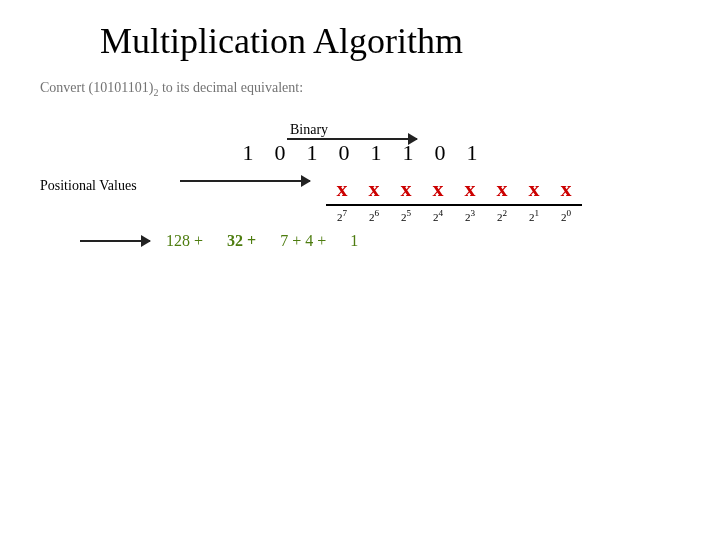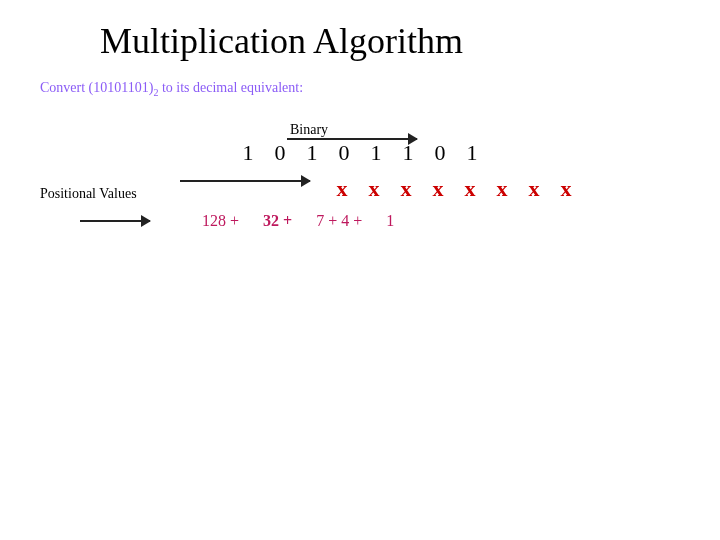--- a/index.html
+++ b/index.html
@@ -24,21 +24,21 @@
       font-weight: normal;
       text-align: left;
       margin-left: 60px;
       margin-bottom: 18px;
       color: #000;
     }
 
     .subtitle {
       font-size: 14px;
       margin-bottom: 24px;
-      color: #8b5cf6;
+      color: #737373;
     }
 
     sub {
       font-size: 10px;
     }
 
     .row {
       display: flex;
       align-items: center;
       margin-bottom: 14px;
@@ -149,23 +149,22 @@
       font-size: 14px;
       width: 100px;
       flex-shrink: 0;
       color: #000;
     }
 
     .product-values {
       display: flex;
       align-items: center;
       font-size: 16px;
-      color: #be185d;
-      gap: 0px;
-      margin-left: 36px;
+      color: #4d7c0f;
+      gap: 0px;
     }
 
     
     .result-container {
       margin-top: 28px;
       display: flex;
       justify-content: center;
     }
     .result-box {
       background: #e0e0e0;
@@ -212,34 +211,44 @@
       <span class="digit">1</span>
       <span class="digit">0</span>
       <span class="digit">1</span>
       <span class="digit">1</span>
       <span class="digit">0</span>
       <span class="digit">1</span>
     </div>
   </div>
 
   <div class="row section-positional" style="align-items:flex-start;">
-    <div class="row-label" style="padding-top:2px;margin-top:8px;">Positional Values</div>
+    <div class="row-label" style="padding-top:2px;">Positional Values</div>
     <div class="arrow" style="margin-top:4px;">
       <div class="arrow-line"></div>
     </div>
     <div class="pos-values-container">
       <div class="x-row">
         <span class="x-cell">x</span>
         <span class="x-cell">x</span>
         <span class="x-cell">x</span>
         <span class="x-cell">x</span>
         <span class="x-cell">x</span>
         <span class="x-cell">x</span>
         <span class="x-cell">x</span>
         <span class="x-cell">x</span>
+      </div>
+      <div class="powers-row">
+        <span class="power-cell">2<sup>7</sup></span>
+        <span class="power-cell">2<sup>6</sup></span>
+        <span class="power-cell">2<sup>5</sup></span>
+        <span class="power-cell">2<sup>4</sup></span>
+        <span class="power-cell">2<sup>3</sup></span>
+        <span class="power-cell">2<sup>2</sup></span>
+        <span class="power-cell">2<sup>1</sup></span>
+        <span class="power-cell">2<sup>0</sup></span>
       </div>
     </div>
   </div>
 
   <div class="products-row">
     <div class="arrow-short" style="margin-left:40px;">
       <div class="arrow-short-line"></div>
     </div>
     <div class="product-values">
       <span style="margin-right:24px;">128 +</span>

